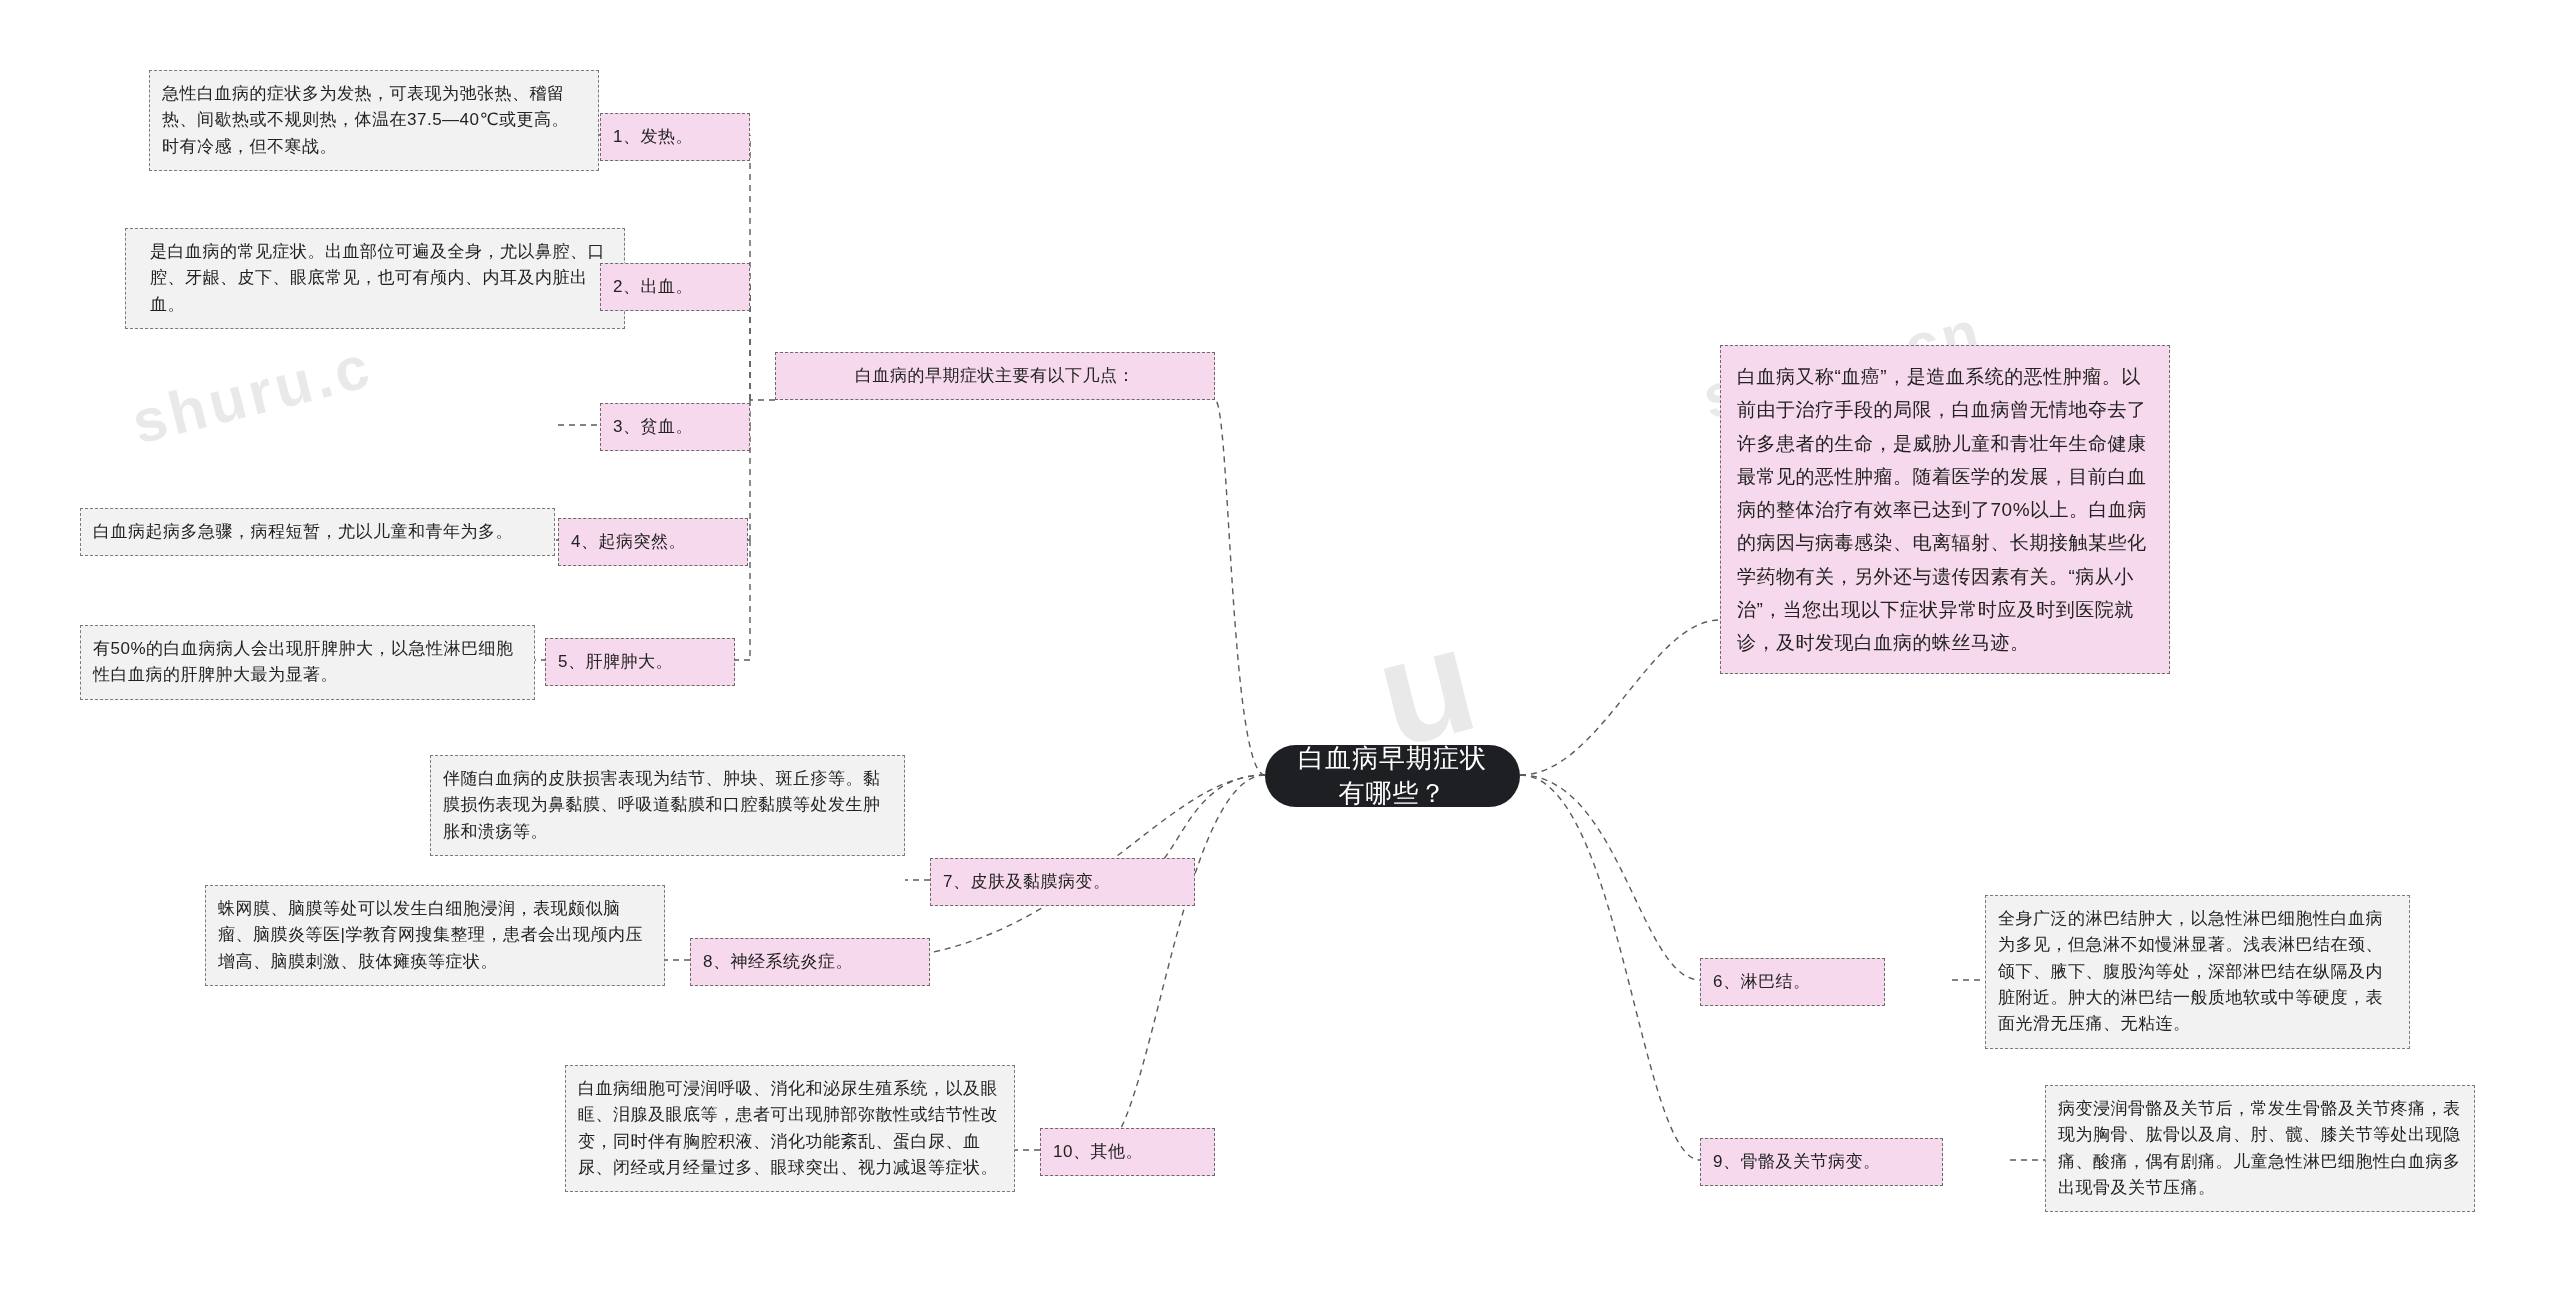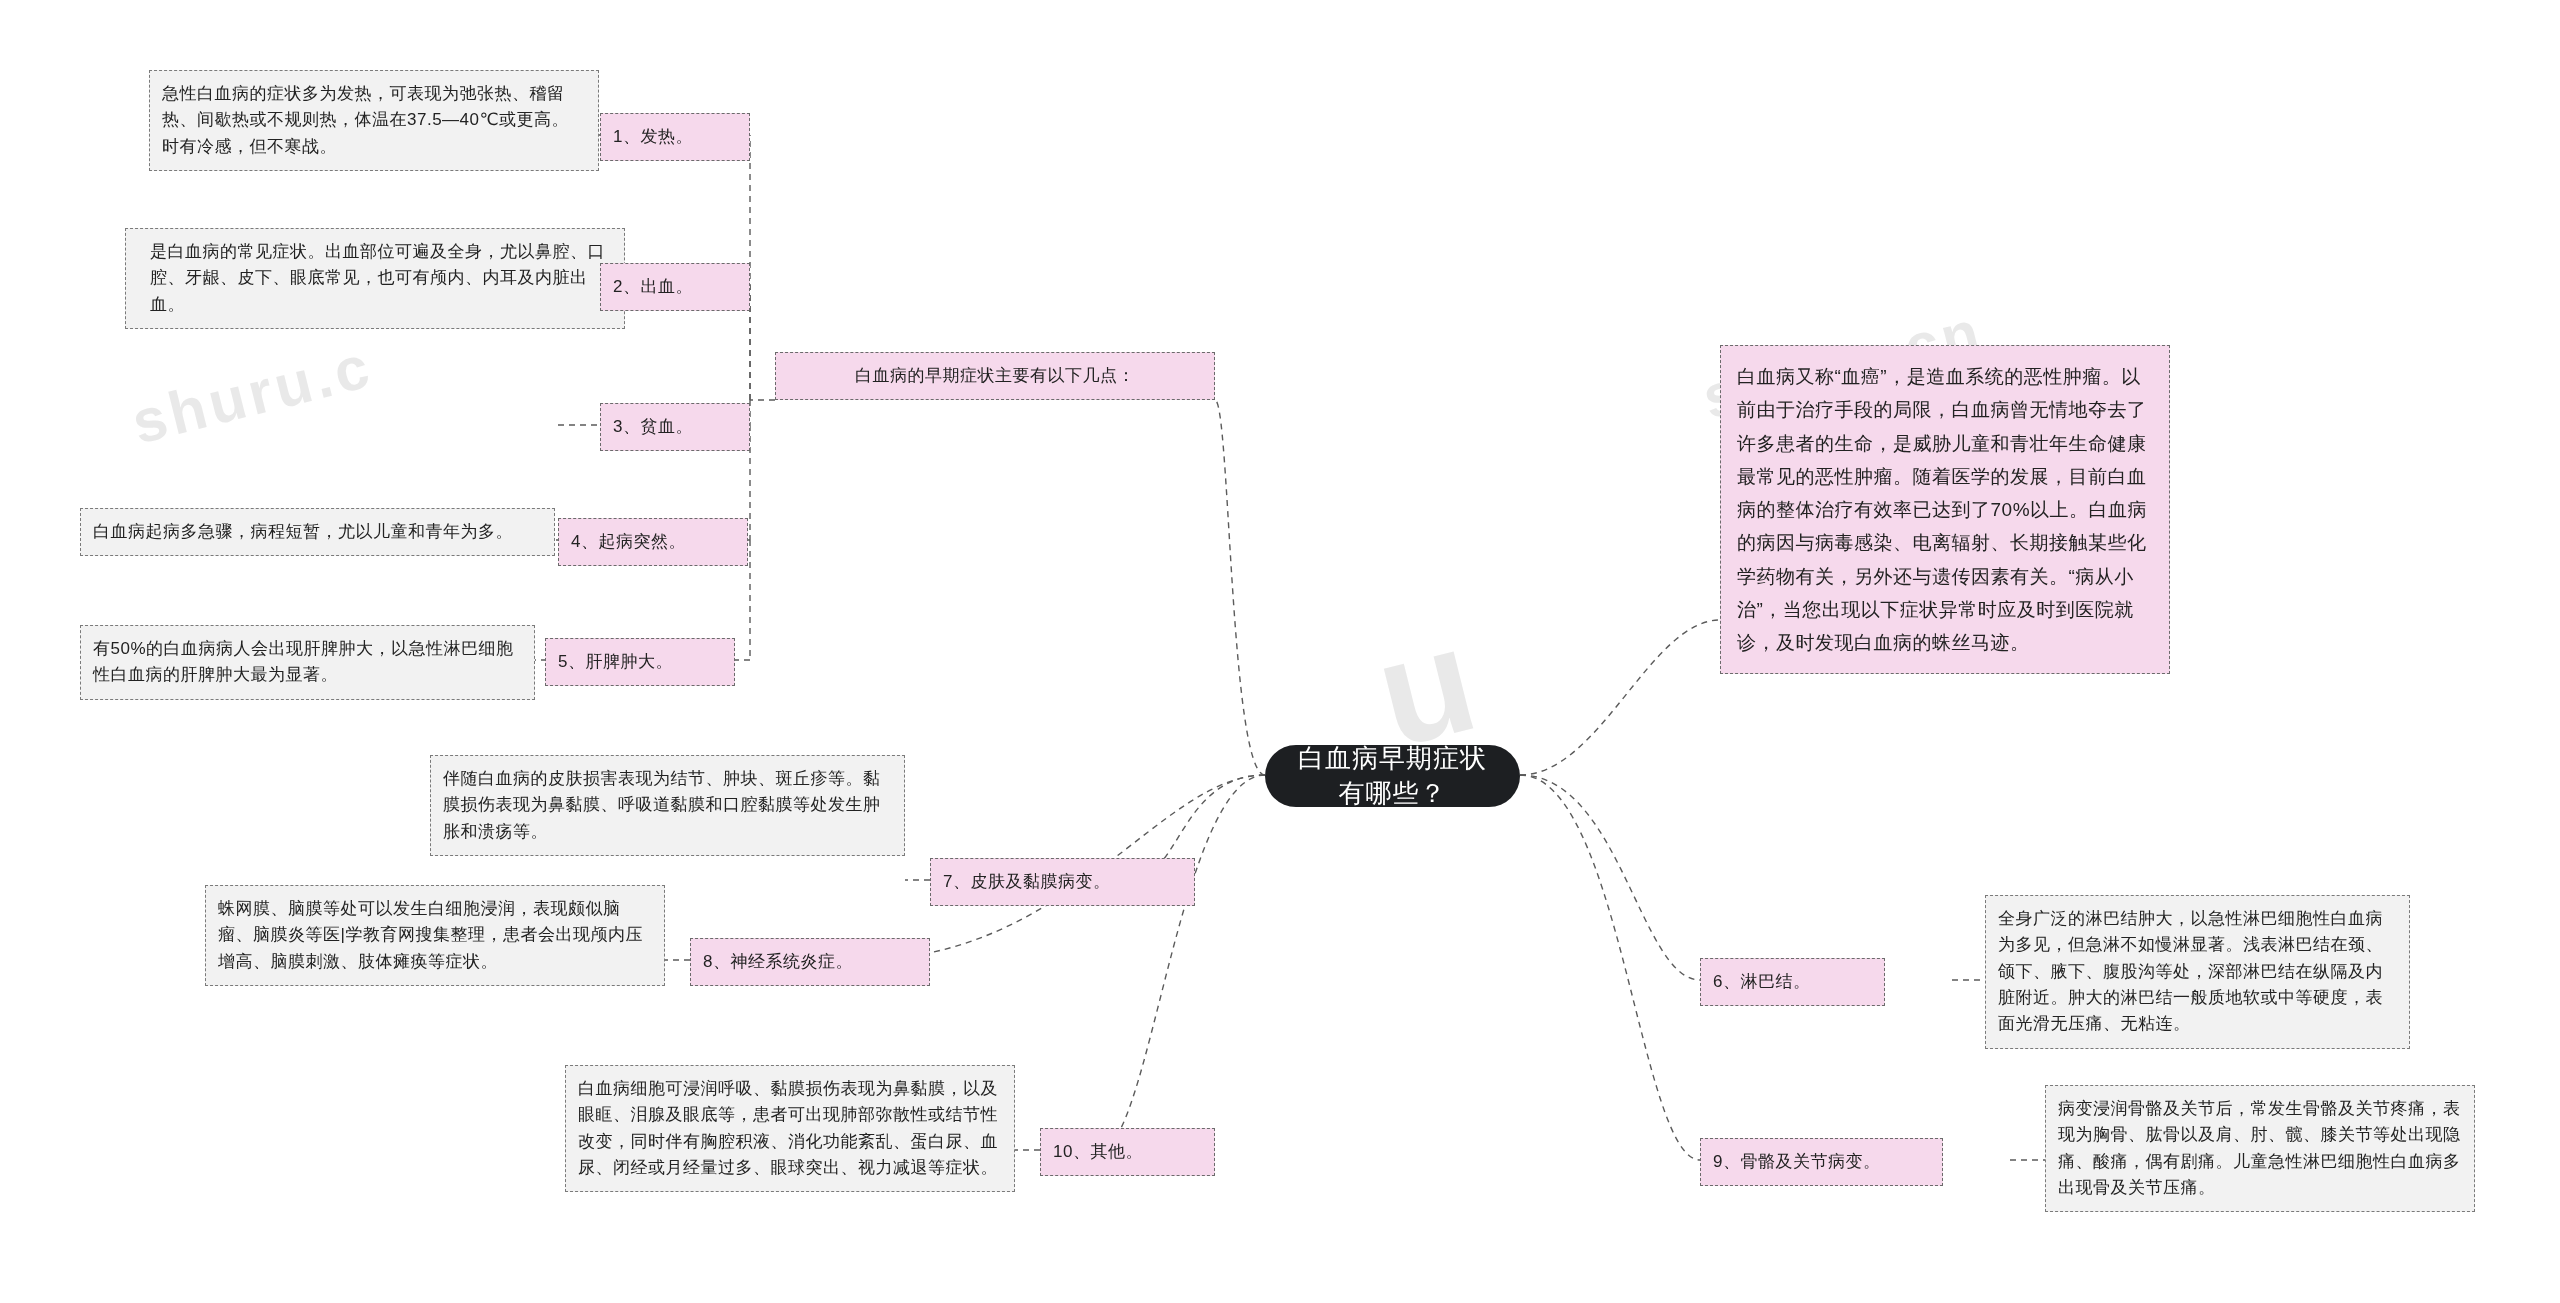--- a/index.html
+++ b/index.html
@@ -163,21 +163,21 @@
   <div class="node leaf" style="left:80px; top:625px; width:455px;">
     <span>有50%的白血病病人会出现肝脾肿大，以急性淋巴细胞性白血病的肝脾肿大最为显著。</span>
   </div>
   <div class="node leaf" style="left:430px; top:755px; width:475px;">
     <span>伴随白血病的皮肤损害表现为结节、肿块、斑丘疹等。黏膜损伤表现为鼻黏膜、呼吸道黏膜和口腔黏膜等处发生肿胀和溃疡等。</span>
   </div>
   <div class="node leaf" style="left:205px; top:885px; width:460px;">
     <span>蛛网膜、脑膜等处可以发生白细胞浸润，表现颇似脑瘤、脑膜炎等医|学教育网搜集整理，患者会出现颅内压增高、脑膜刺激、肢体瘫痪等症状。</span>
   </div>
   <div class="node leaf" style="left:565px; top:1065px; width:450px;">
-    <span>白血病细胞可浸润呼吸、黏膜损伤表现为鼻黏膜，以及眼眶、泪腺及眼底等，患者可出现肺部弥散性或结节性改变，同时伴有胸腔积液、消化功能紊乱、蛋白尿、血尿、闭经或月经量过多、眼球突出、视力减退等症状。</span>
+    <span>白血病细胞可浸润呼吸、消化和泌尿生殖系统，以及眼眶、泪腺及眼底等，患者可出现肺部弥散性或结节性改变，同时伴有胸腔积液、消化功能紊乱、蛋白尿、血尿、闭经或月经量过多、眼球突出、视力减退等症状。</span>
   </div>
 
   <div class="node leaf" style="left:1985px; top:895px; width:425px;">
     <span>全身广泛的淋巴结肿大，以急性淋巴细胞性白血病为多见，但急淋不如慢淋显著。浅表淋巴结在颈、颌下、腋下、腹股沟等处，深部淋巴结在纵隔及内脏附近。肿大的淋巴结一般质地软或中等硬度，表面光滑无压痛、无粘连。</span>
   </div>
   <div class="node leaf" style="left:2045px; top:1085px; width:430px;">
     <span>病变浸润骨骼及关节后，常发生骨骼及关节疼痛，表现为胸骨、肱骨以及肩、肘、髋、膝关节等处出现隐痛、酸痛，偶有剧痛。儿童急性淋巴细胞性白血病多出现骨及关节压痛。</span>
   </div>
 
   <div class="node sub" style="left:600px; top:113px; width:150px;">

